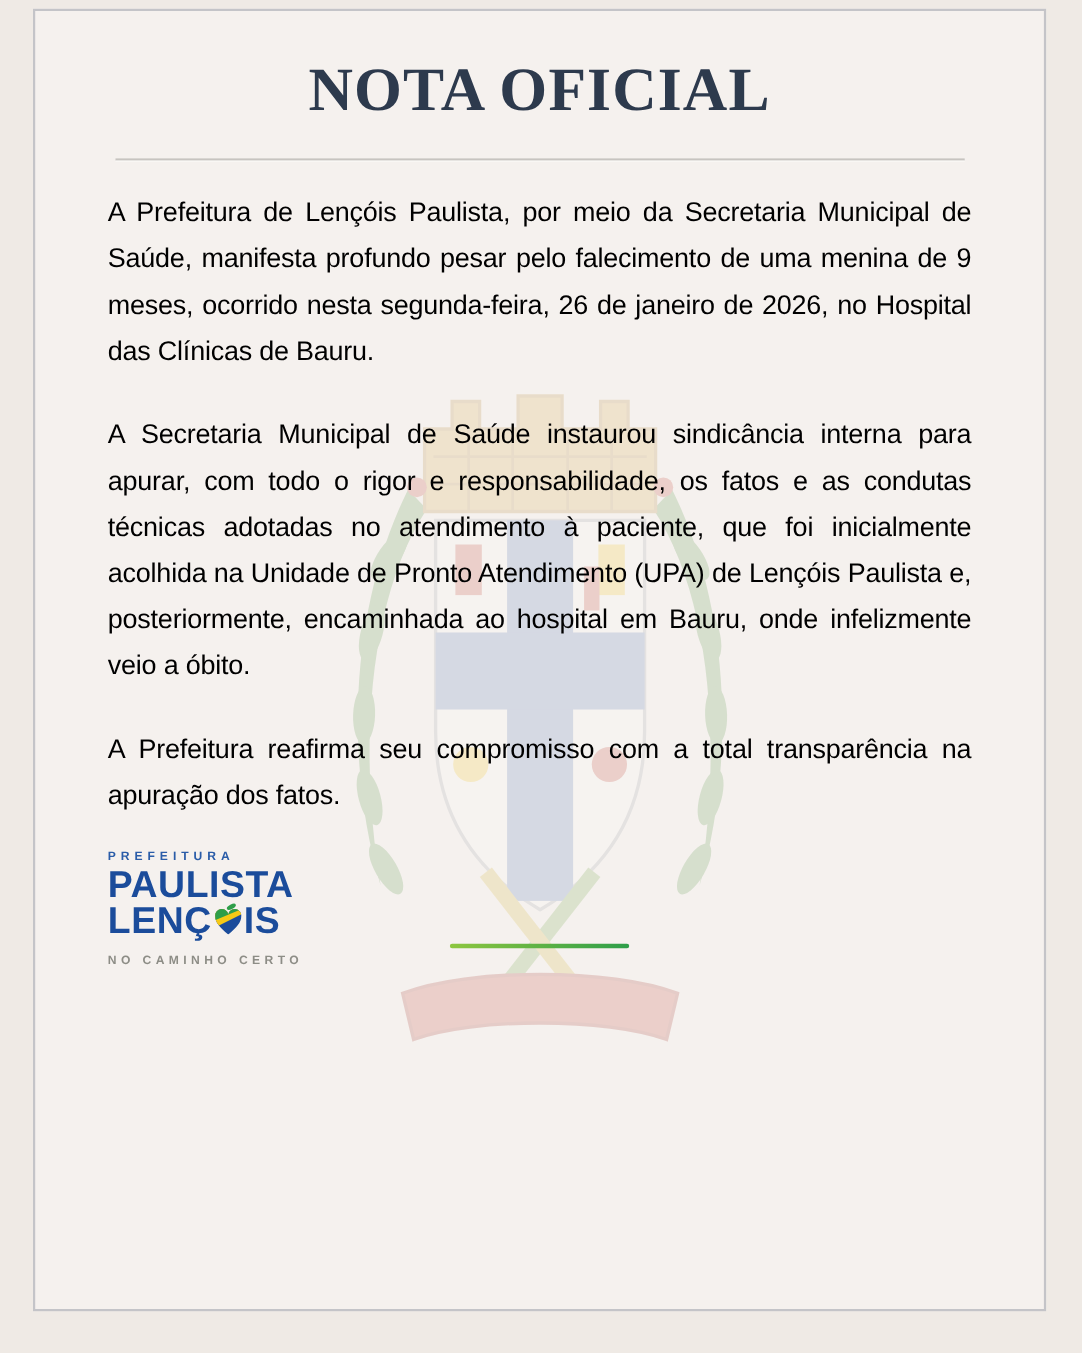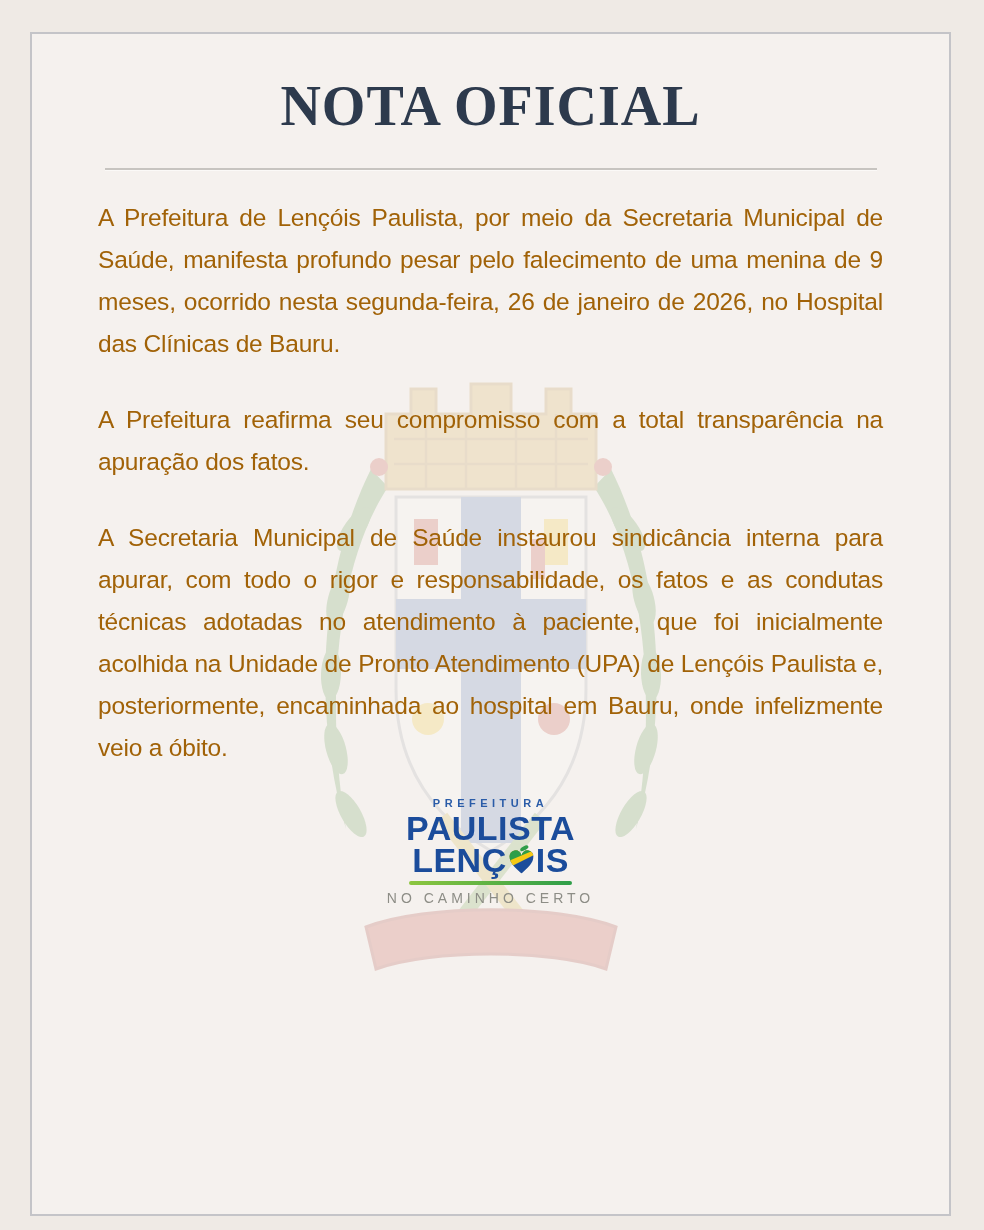--- a/index.html
+++ b/index.html
@@ -7,21 +7,21 @@
     padding: 0;
     width: 984px;
     height: 1230px;
     background: #efeae5;
     font-family: "Liberation Sans", sans-serif;
     overflow: hidden;
   }
   .card {
     position: absolute;
     left: 30px;
-    top: 32px;
+    top: 8px;
     width: 921px;
     height: 1184px;
     background: #f5f1ee;
     border: 2px solid #c4c4c8;
     box-sizing: border-box;
     overflow: hidden;
   }
   .watermark {
     position: absolute;
     top: 205px;
@@ -49,34 +49,33 @@
   .divider {
     width: 772px;
     margin: 30px auto 0 auto;
     border: none;
     border-top: 2px solid #c7c4c0;
     border-bottom: 1px solid #fbf9f7;
   }
   .body-text p {
     font-size: 24.5px;
     line-height: 42px;
-    color: #a16207;
+    color: #000000;
     text-align: justify;
     margin: 0 0 34px 0;
     letter-spacing: -0.2px;
   }
   .body-text p:first-child {
     margin-top: 26px;
   }
   .body-text p:last-child {
     margin-bottom: 0;
   }
   .logo {
     margin-top: 28px;
-    text-align: center;
     position: relative;
     z-index: 2;
   }
   .logo-prefeitura {
     font-size: 11px;
     font-weight: bold;
     letter-spacing: 4.5px;
     color: #2a5ca8;
     margin-bottom: 3px;
   }
@@ -95,22 +94,22 @@
     margin: 0 1px;
   }
   .logo-line {
     width: 163px;
     height: 4px;
     margin: 5px auto 5px auto;
     background: linear-gradient(90deg, #8dc63f, #2e9e49);
     border-radius: 2px;
   }
   .logo-tagline {
-    font-size: 14px;
-    font-weight: normal;
+    font-size: 11px;
+    font-weight: bold;
     letter-spacing: 4px;
     color: #8d8d86;
   }
 </style>
 </head>
 <body>
 
 <div class="card">
 
   <svg class="watermark" viewBox="0 0 430 745" xmlns="http://www.w3.org/2000/svg" aria-hidden="true">
@@ -161,22 +160,22 @@
     <path d="M90 688 C 150 665, 280 665, 340 688 L 330 730 C 275 710, 155 710, 100 730 Z" fill="#c0392b" stroke="#9e2b20" stroke-width="3"></path>
   </svg>
 
   <div class="content">
     <h1 class="title">NOTA OFICIAL</h1>
 
     <hr class="divider">
 
     <div class="body-text">
       <p>A Prefeitura de Lençóis Paulista, por meio da Secretaria Municipal de Saúde, manifesta profundo pesar pelo falecimento de uma menina de 9 meses, ocorrido nesta segunda-feira, 26 de janeiro de 2026, no Hospital das Clínicas de Bauru.</p>
+      <p>A Secretaria Municipal de Saúde instaurou sindicância interna para apurar, com todo o rigor e responsabilidade, os fatos e as condutas técnicas adotadas no atendimento à paciente, que foi inicialmente acolhida na Unidade de Pronto Atendimento (UPA) de Lençóis Paulista e, posteriormente, encaminhada ao hospital em Bauru, onde infelizmente veio a óbito.</p>
       <p>A Prefeitura reafirma seu compromisso com a total transparência na apuração dos fatos.</p>
-      <p>A Secretaria Municipal de Saúde instaurou sindicância interna para apurar, com todo o rigor e responsabilidade, os fatos e as condutas técnicas adotadas no atendimento à paciente, que foi inicialmente acolhida na Unidade de Pronto Atendimento (UPA) de Lençóis Paulista e, posteriormente, encaminhada ao hospital em Bauru, onde infelizmente veio a óbito.</p>
     </div>
 
     <div class="logo">
       <div class="logo-prefeitura">PREFEITURA</div>
       <div class="logo-city">PAULISTA</div>
       <div class="logo-city"><span>LENÇ</span><svg class="logo-heart" viewBox="0 0 24 28" xmlns="http://www.w3.org/2000/svg" aria-hidden="true">
           <defs>
             <clipPath id="heartClip">
               <path d="M12 26 C 5.2 20.2, 1.5 16, 1.5 11.6 A 5.3 5.3 0 0 1 12 9.9 A 5.3 5.3 0 0 1 22.5 11.6 C 22.5 16, 18.8 20.2, 12 26 Z"></path>
             </clipPath>

